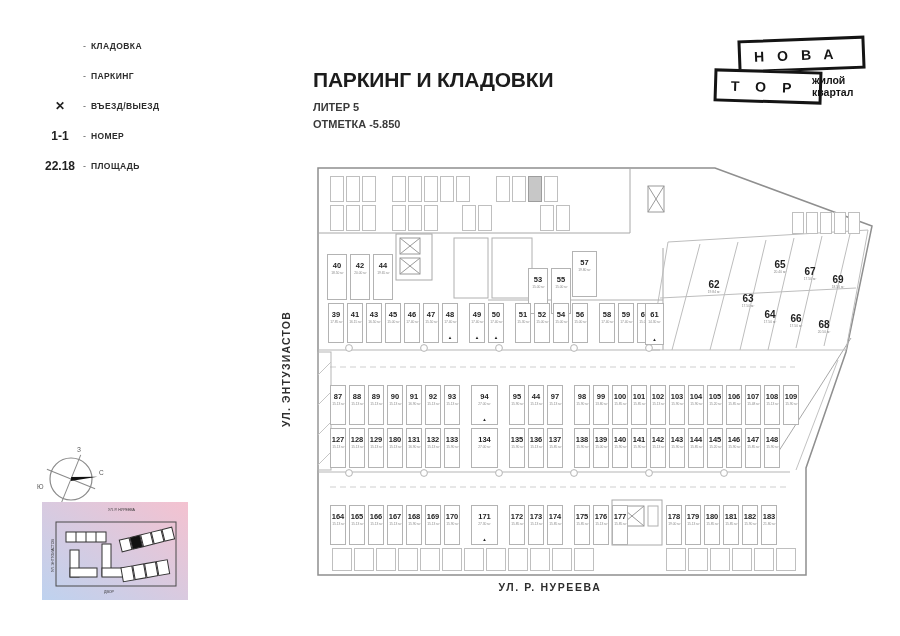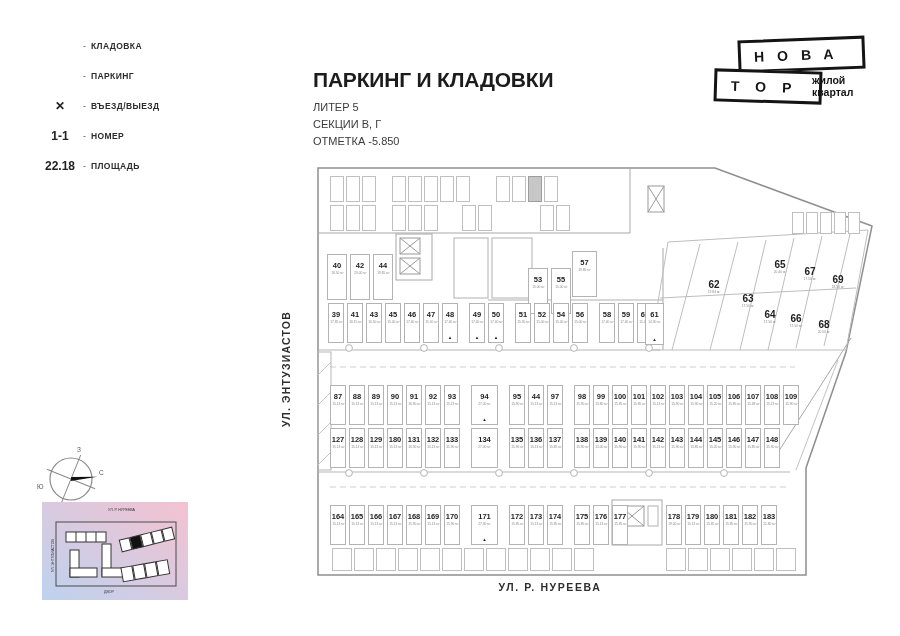--- a/index.html
+++ b/index.html
@@ -11,21 +11,21 @@
   #legend{left:44px;top:36px;width:190px;}
   .lg-row{display:flex;align-items:center;margin-bottom:11px;min-height:19px;}
   .lg-mark{width:32px;height:18px;margin-right:7px;flex:none;display:flex;align-items:center;justify-content:center;
            font-size:12px;font-weight:700;color:#222;}
   .lg-bullet{font-size:9px;color:#555;margin-right:5px;}
   .lg-label{font-size:8.5px;font-weight:700;letter-spacing:.4px;color:#2c2c2c;}
 
   
   #title{left:313px;top:36px;width:300px;margin-top:32px;}
   #title h1{margin:0 0 7px 0;font-size:21px;font-weight:700;letter-spacing:-.2px;color:#1c1c1c;}
-  #title .sub{font-size:11px;color:#3a3a3a;line-height:1.55;font-weight:400;}
+  #title .sub{font-size:11px;color:#3a3a3a;line-height:1.55;font-weight:700;}
 
   
   #logo{left:712px;top:36px;width:166px;height:74px;}
   #logo .box{position:absolute;border:3px solid #141414;background:#fff;display:flex;align-items:center;
              font-weight:700;color:#141414;font-size:14px;}
   #logo .nova{left:26px;top:2px;width:108px;height:27px;transform:rotate(-2.2deg);letter-spacing:13px;padding-left:13px;}
   #logo .tor{left:2px;top:34px;width:88px;height:27px;transform:rotate(1.8deg);letter-spacing:16px;padding-left:14px;}
   #logo .tag{position:absolute;left:100px;top:39px;font-size:10.5px;font-weight:700;line-height:1.12;color:#141414;}
 
   
@@ -97,21 +97,20 @@
     <div class="lg-row mark area">
       <span class="lg-mark">22.18</span>
       <span class="lg-bullet">-</span>
       <span class="lg-label">ПЛОЩАДЬ</span>
     </div>
   </div>
 
 <div id="title" class="abs">
   <h1>ПАРКИНГ И КЛАДОВКИ</h1>
   <div class="sub">ЛИТЕР 5</div>
-  <div class="sub">СЕКЦИИ В, Г</div>
   <div class="sub">ОТМЕТКА -5.850</div>
 </div>
 
 <div id="logo" class="abs">
   <div class="box nova">НОВА</div>
   <div class="box tor">ТОР</div>
   <div class="tag">
     <div>жилой</div>
     <div>квартал</div>
   </div>

